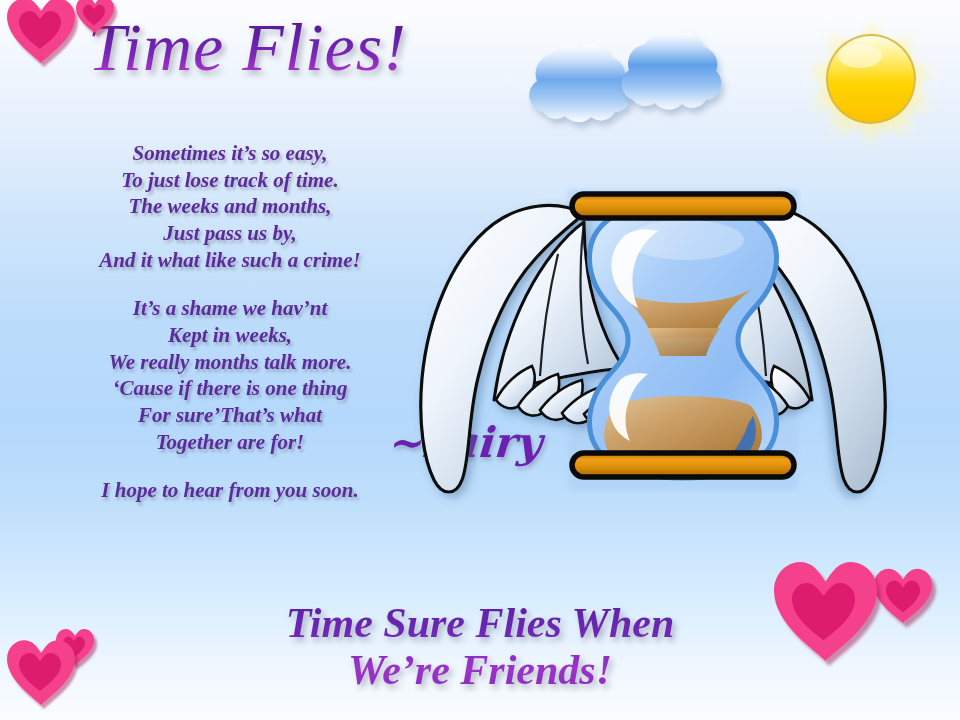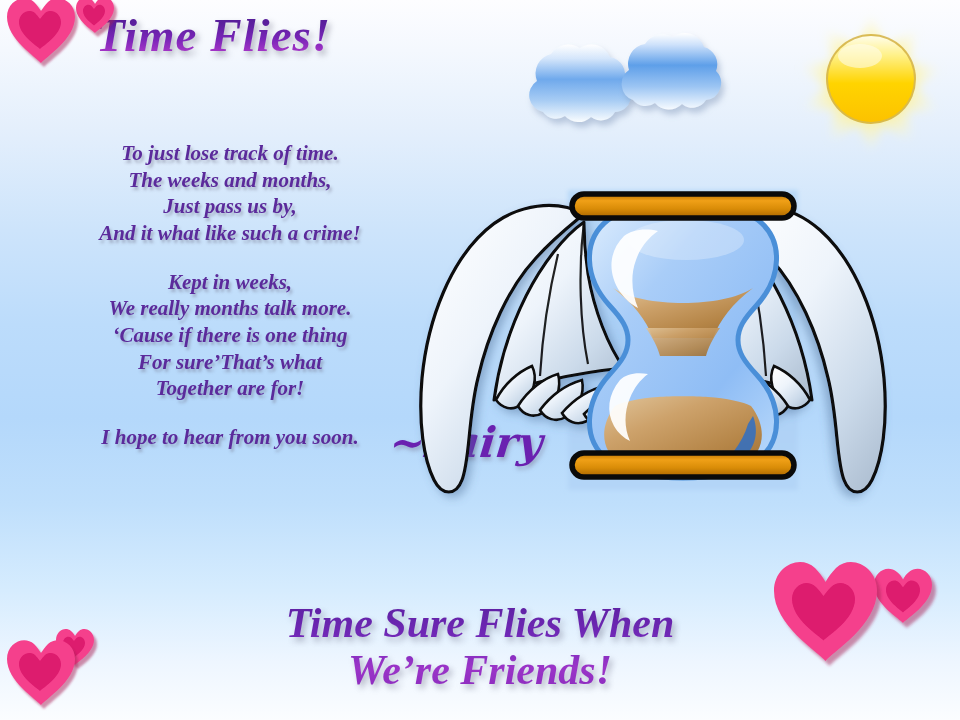--- a/index.html
+++ b/index.html
@@ -18,22 +18,22 @@
        #bcdcfb 45%,
        #b4d8fb 58%,
        #bfdffc 70%,
        #d6ecfe 82%,
        #eef6ff 92%,
        #fbfdff 100%);
   }
 
   
   .title{
-    position:absolute;left:96px;top:8px;
-    font-size:47px;font-style:italic;font-weight:700;
+    position:absolute;left:88px;top:8px;
+    font-size:68px;font-style:italic;font-weight:400;
     letter-spacing:1px;
     background:linear-gradient(to bottom,#4b1a8f 0%,#5c1f9e 30%,#7a25b8 58%,#a334c6 80%,#8d2aba 100%);
     -webkit-background-clip:text;background-clip:text;
     color:#6b21a8;-webkit-text-fill-color:transparent;
     filter:drop-shadow(3px 4px 3px rgba(90,90,110,.45));
     white-space:nowrap;
   }
   .poem{
     position:absolute;left:30px;top:140px;width:400px;
     text-align:center;
@@ -74,26 +74,28 @@
 </style>
 </head>
 <body>
 
 <div id="card">
 
   <div class="title">Time Flies!</div>
 
   <div class="poem">
     <div class="stanza stanza-1">
+      <div class="line">Sometimes it’s so easy,</div>
       <div class="line">To just lose track of time.</div>
       <div class="line">The weeks and months,</div>
       <div class="line">Just pass us by,</div>
       <div class="line">And it what like such a crime!</div>
     </div>
     <div class="stanza stanza-2">
+      <div class="line">It’s a shame we hav’nt</div>
       <div class="line">Kept in weeks,</div>
       <div class="line">We really months talk more.</div>
       <div class="line">‘Cause if there is one thing</div>
       <div class="line">For sure’That’s what</div>
       <div class="line">Together are for!</div>
     </div>
     <div class="stanza stanza-3">
       <div class="line">I hope to hear from you soon.</div>
     </div>
   </div>

